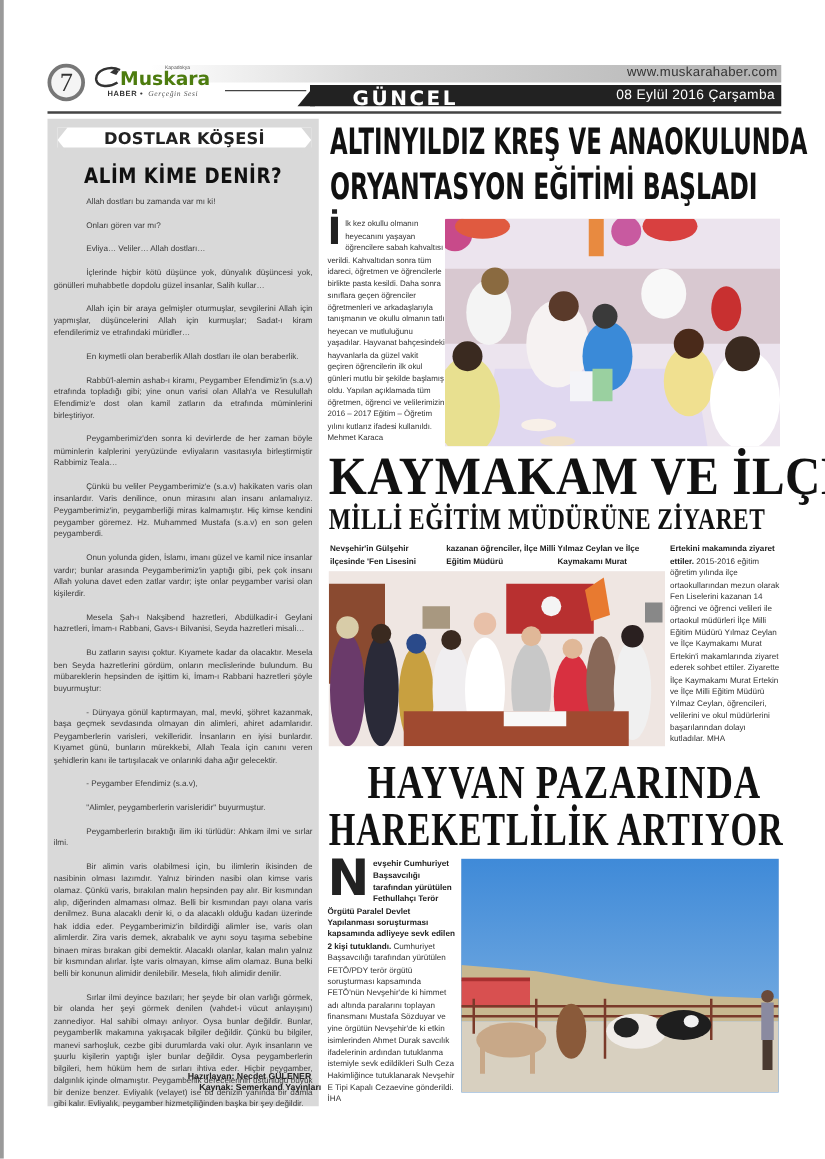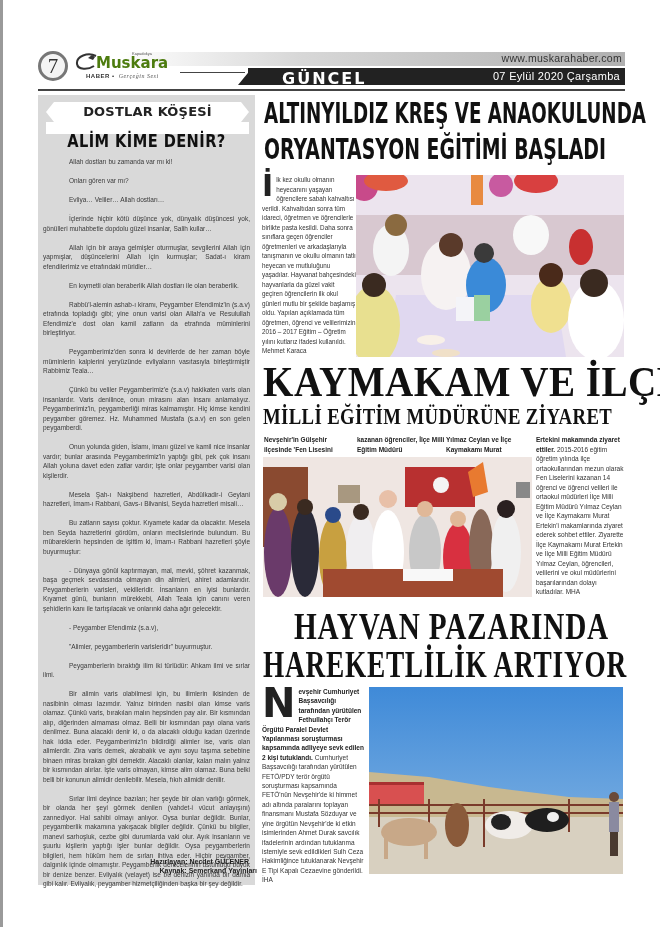--- a/index.html
+++ b/index.html
@@ -28,21 +28,21 @@
   .guncel-bar { position: absolute; left: 248px; top: 28px; width: 377px; height: 17px; background: #222; }
   .guncel-slant { position: absolute; left: 238px; top: 28px; width: 0; height: 0;
     border-bottom: 17px solid #222; border-left: 14px solid transparent; }
   .guncel-label { position: absolute; left: 282px; top: 29px; color: #fff; font-family: "DejaVu Sans", sans-serif;
     font-weight: bold; font-size: 16px; letter-spacing: 2px; }
   .guncel-date { position: absolute; right: 40px; top: 30px; color: #fff; font-size: 11px; letter-spacing: 0.3px; }
   .site-url { position: absolute; right: 38px; top: 12px; color: #333; font-size: 10.5px; letter-spacing: 0.3px; }
 
   
   .left-col { position: absolute; left: 38px; top: 95px; width: 217px; height: 790px; background: #d9d9d9; }
-  .ribbon { position: absolute; left: 8px; top: 7px; width: 203px; height: 32px; background: #fff; }
+  .ribbon { position: absolute; left: 8px; top: 7px; width: 203px; height: 16px; background: #fff; }
   .ribbon:before, .ribbon:after { content: ""; position: absolute; top: 0; width: 0; height: 0;
     border-top: 10px solid #d9d9d9; border-bottom: 10px solid #d9d9d9; }
   .ribbon:before { left: 0; border-right: 8px solid transparent; }
   .ribbon:after { right: 0; border-left: 8px solid transparent; }
   .ribbon-text { position: absolute; left: 0; right: 0; top: 2px; text-align: center; font-family: "DejaVu Sans", sans-serif;
     font-weight: bold; font-size: 13px; color: #222; letter-spacing: 0.2px; }
   .col-title { position: absolute; left: 0; right: 0; top: 36px; text-align: center; font-family: "DejaVu Sans", sans-serif;
     font-weight: bold; font-size: 17px; color: #111; transform: scaleX(0.86); letter-spacing: 0.5px; }
   .col-body { position: absolute; left: 5px; top: 62px; width: 207px; font-size: 6.5px; line-height: 9.5px; color: #3a3a3a; }
   .col-body p { margin-bottom: 9.5px; text-align: justify; }
@@ -101,21 +101,21 @@
     </svg>
     <span class="logo-tiny">Kapadokya</span>
     <span class="logo-main">Muskara</span>
     <span class="logo-sub"><span>HABER</span> •<em>Gerçeğin Sesi</em></span>
   </div>
   <div class="hdr-line"></div>
   <div class="site-url">www.muskarahaber.com</div>
   <div class="guncel-slant"></div>
   <div class="guncel-bar"></div>
   <div class="guncel-label">GÜNCEL</div>
-  <div class="guncel-date">07 Eylül 2020 Çarşamba</div>
+  <div class="guncel-date">08 Eylül 2016 Çarşamba</div>
   <div class="hdr-rule"></div>
 </div>
 
 <div class="left-col">
   <div class="ribbon">
     <div class="ribbon-text">DOSTLAR KÖŞESİ</div>
   </div>
   <div class="col-title">ALİM KİME DENİR?</div>
   <div class="col-body">
     <p class="ctr">Allah dostları bu zamanda var mı ki!</p>

